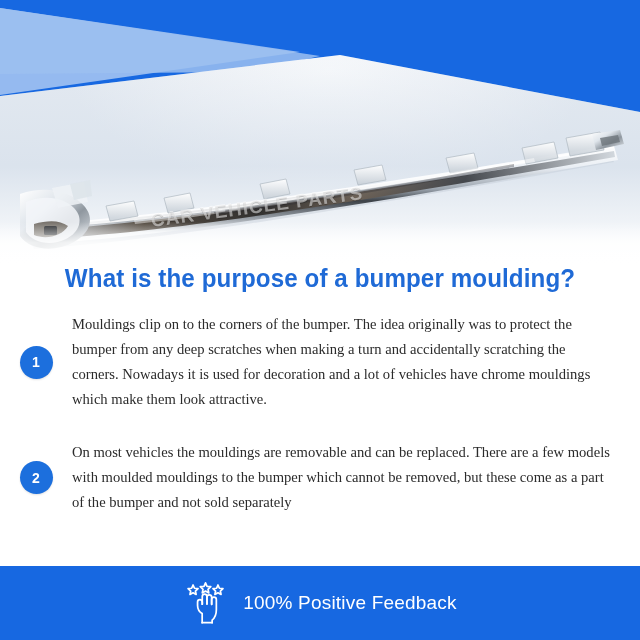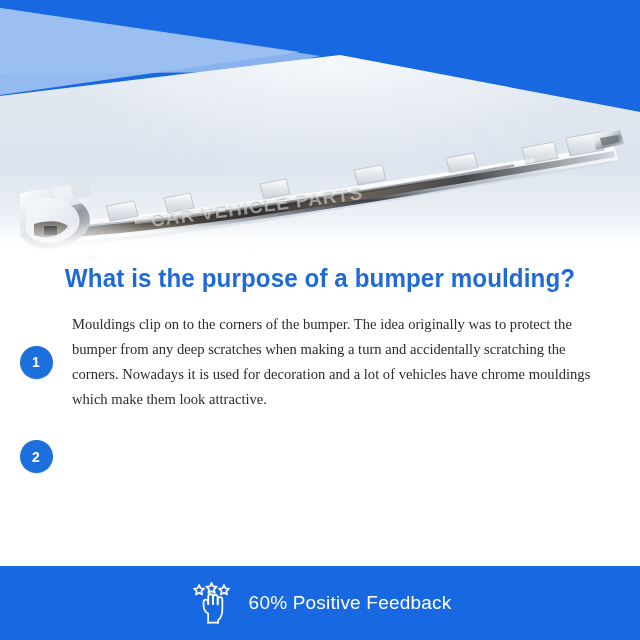--- a/index.html
+++ b/index.html
@@ -256,35 +256,36 @@
       <div class="badge-col">
         <div class="badge">1</div>
       </div>
       <div class="para">Mouldings clip on to the corners of the bumper. The idea originally was to protect the bumper from any deep scratches when making a turn and accidentally scratching the corners. Nowadays it is used for decoration and a lot of vehicles have chrome mouldings which make them look attractive.</div>
     </div>
 
     <div class="item">
       <div class="badge-col">
         <div class="badge">2</div>
       </div>
+      <div class="para">On most vehicles the mouldings are removable and can be replaced. There are a few models with moulded mouldings to the bumper which cannot be removed, but these come as a part of the bumper and not sold separately</div>
     </div>
 
   </div>
 
   <div class="footer">
     <span class="footer-icon-wrap">
       <svg class="footer-icon" viewBox="0 0 48 48" xmlns="http://www.w3.org/2000/svg" fill="none" stroke="#ffffff" stroke-width="1.8" stroke-linejoin="round" stroke-linecap="round">
 
         <path d="M10.5 5.2 L12.0 8.6 L15.7 9.0 L13.0 11.5 L13.7 15.1 L10.5 13.3 L7.3 15.1 L8.0 11.5 L5.3 9.0 L9.0 8.6 Z"></path>
         <path d="M23.5 3.0 L25.1 6.6 L29.0 7.0 L26.1 9.7 L26.9 13.5 L23.5 11.6 L20.1 13.5 L20.9 9.7 L18.0 7.0 L21.9 6.6 Z"></path>
         <path d="M36.5 5.2 L38.0 8.6 L41.7 9.0 L39.0 11.5 L39.7 15.1 L36.5 13.3 L33.3 15.1 L34.0 11.5 L31.3 9.0 L35.0 8.6 Z"></path>
 
         <path d="M20.0 44.5 L20.0 35.0 C17.0 33.2 15.2 30.2 15.2 26.6 L15.2 23.0 C15.2 21.6 16.3 20.5 17.6 20.5 C19.0 20.5 20.1 21.6 20.1 23.0 L20.1 25.2"></path>
         <path d="M20.1 25.2 L20.1 17.2 C20.1 15.8 21.2 14.7 22.5 14.7 C23.9 14.7 25.0 15.8 25.0 17.2 L25.0 25.0"></path>
         <path d="M25.0 25.0 L25.0 18.0 C25.0 16.6 26.1 15.5 27.4 15.5 C28.8 15.5 29.9 16.6 29.9 18.0 L29.9 25.4"></path>
         <path d="M29.9 25.4 L29.9 20.4 C29.9 19.0 31.0 17.9 32.3 17.9 C33.7 17.9 34.8 19.0 34.8 20.4 L34.8 31.0 C34.8 36.2 32.6 40.0 30.4 41.8 L30.4 44.5"></path>
         <path d="M20.0 44.5 L30.4 44.5"></path>
       </svg>
     </span>
-    <span class="footer-text">60% Positive Feedback</span>
+    <span class="footer-text">100% Positive Feedback</span>
   </div>
 
 </div>
 
 </body></html>

